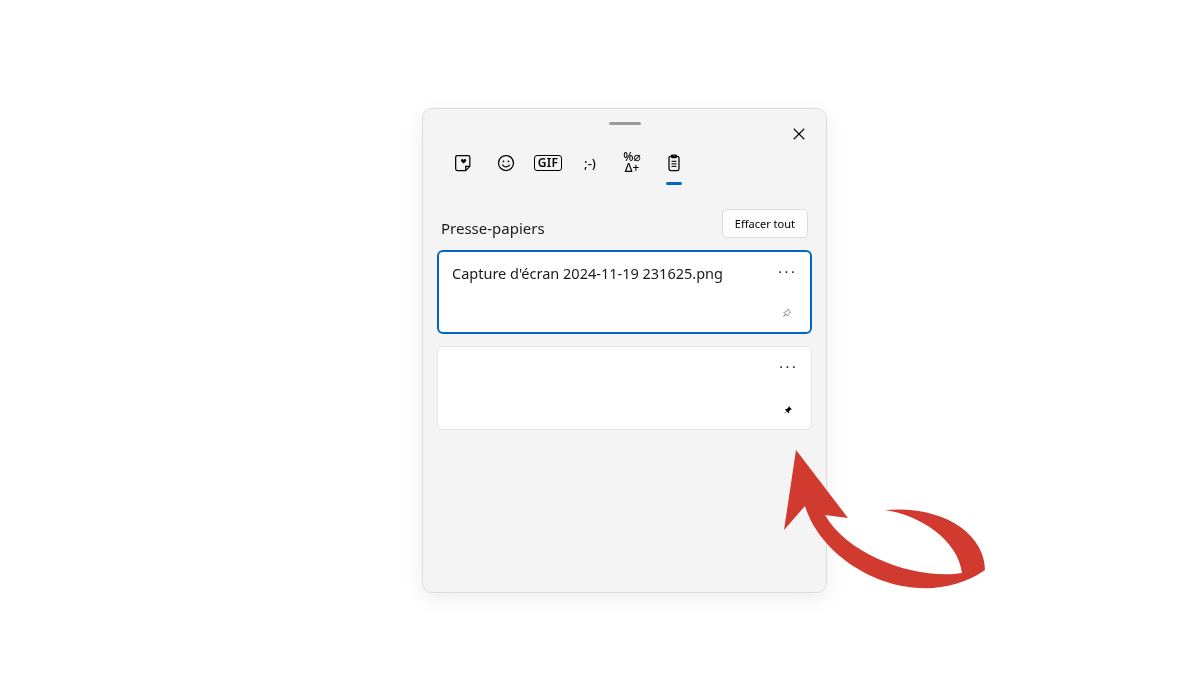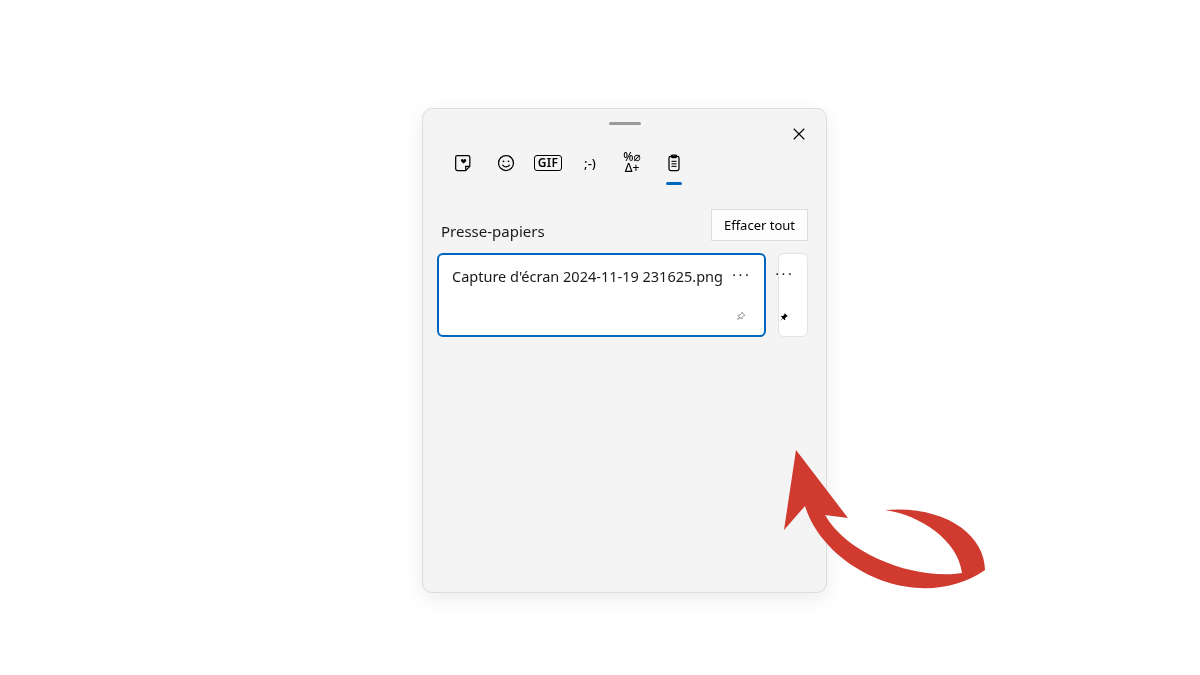--- a/index.html
+++ b/index.html
@@ -97,30 +97,30 @@
     align-items: flex-end;
     padding: 32px 18px 12px 18px;
   }
   .section-title {
     font-size: 15px;
     color: #1a1a1a;
   }
   .clear-btn {
     background: #fdfdfd;
     border: 1px solid #dcdcdc;
-    border-radius: 0;
+    border-radius: 5px;
     padding: 6px 12px;
-    font-size: 13px;
+    font-size: 11px;
     cursor: pointer;
     font-family: inherit;
   }
   .items {
     padding: 0 14px;
     display: flex;
-    flex-direction: row;
+    flex-direction: column;
     gap: 12px;
   }
   .clip-item {
     background: #ffffff;
     border: 1px solid #e3e3e3;
     border-radius: 6px;
     padding: 12px 14px 10px 14px;
     position: relative;
     min-height: 84px;
     cursor: pointer;

